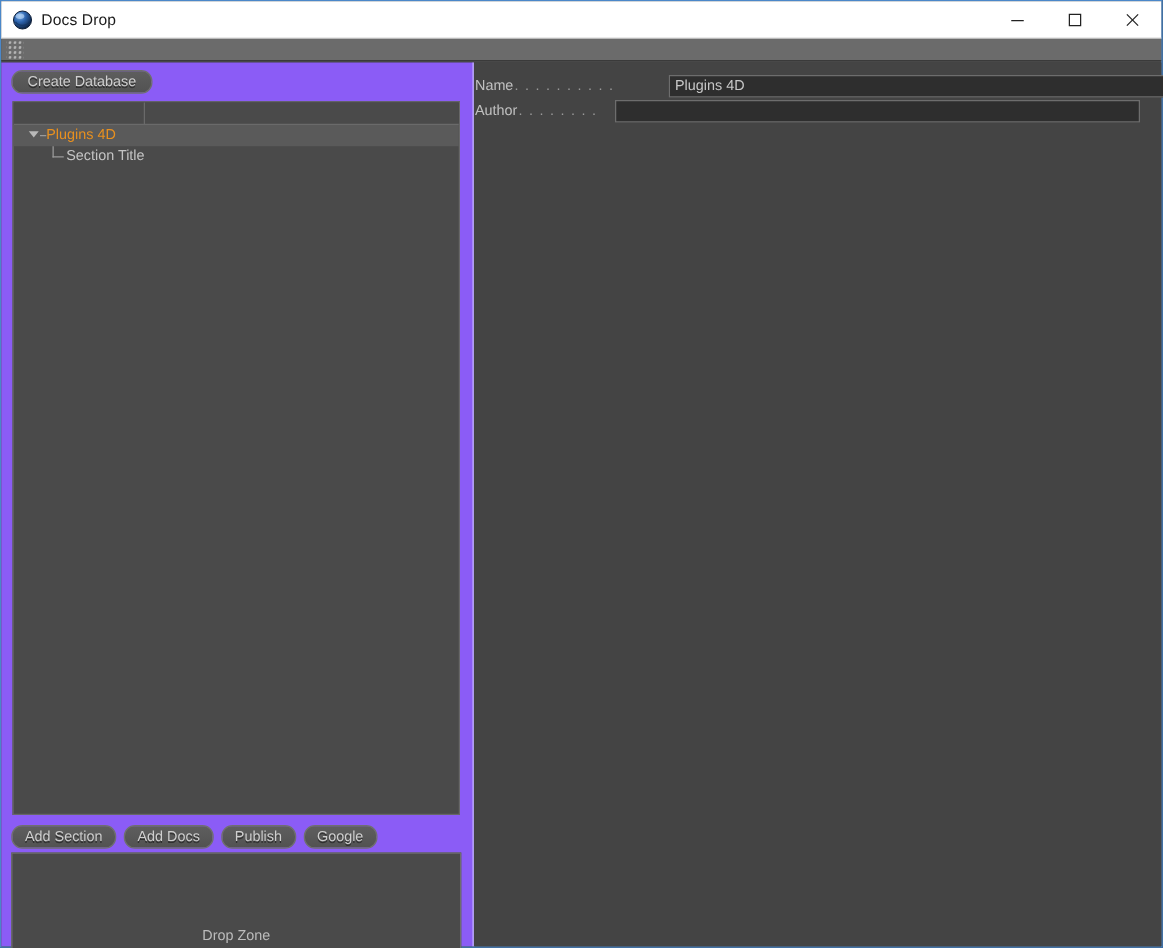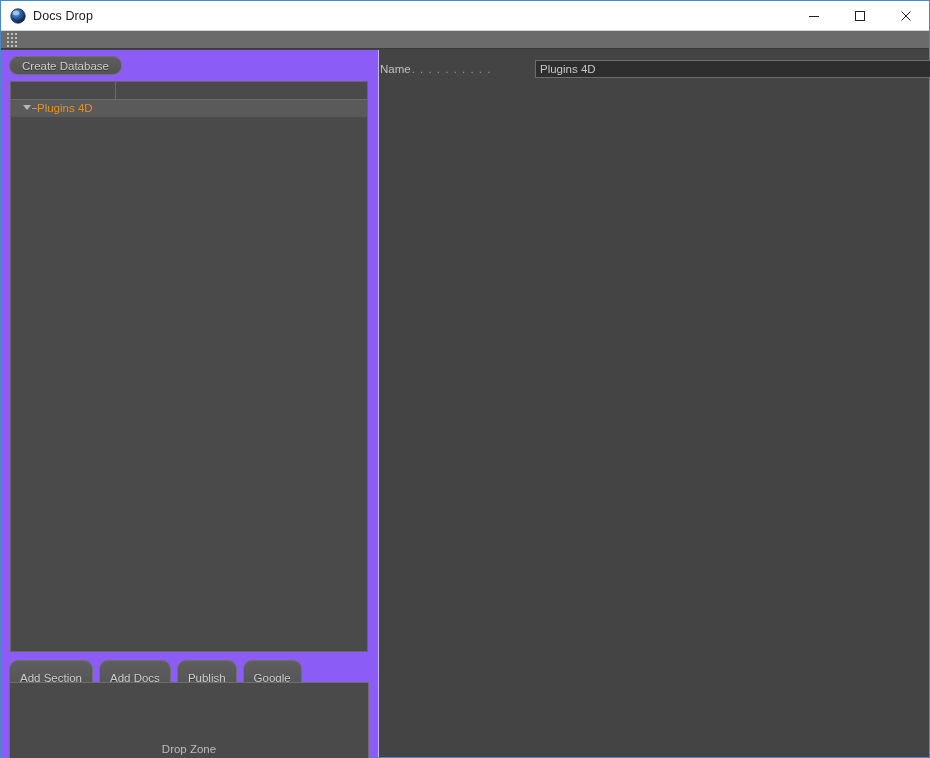--- a/index.html
+++ b/index.html
@@ -85,21 +85,21 @@
     position: absolute; left: 379px; top: 0;
     width: 549px; height: 707px;
     background: #444444;
   }
 
   
   .c4dbtn {
     display: inline-flex;
     align-items: center; justify-content: center;
     height: 18px;
-    padding: 17px 10px;
+    padding: 0 10px;
     border: 1px solid #6f6f6f;
     border-radius: 9px;
     background: linear-gradient(#5e5e5e, #525252);
     color: #cfcfcf;
     font-size: 11.5px;
     white-space: nowrap;
     cursor: default;
     text-shadow: 0 1px 0 rgba(0,0,0,0.45);
   }
 
@@ -285,20 +285,24 @@
           <div class="tree-col" id="tree-col-1"></div>
         </div>
         <div id="tree-body">
 
           <div class="tree-row selected" id="row-root">
             <span class="tw-disclose"></span>
             <span class="tw-dash"></span>
             <span class="tree-label">Plugins 4D</span>
           </div>
 
+          <div class="tree-row" id="row-child">
+            <span class="tw-elbow"></span>
+            <span class="tree-label">Section Title</span>
+          </div>
 
         </div>
       </div>
 
       <div id="action-row">
         <div class="c4dbtn">Add Section</div>
         <div class="c4dbtn">Add Docs</div>
         <div class="c4dbtn">Publish</div>
         <div class="c4dbtn">Google</div>
       </div>
@@ -312,18 +316,25 @@
     <div id="right-panel">
 
       <div class="form-row" id="form-row-name">
         <span class="form-label">
           <span class="lab-text">Name</span>
           <span class="leader">. . . . . . . . . .</span>
         </span>
         <input class="form-input" type="text" value="Plugins 4D" style="">
       </div>
 
+      <div class="form-row" id="form-row-author">
+        <span class="form-label">
+          <span class="lab-text">Author</span>
+          <span class="leader">. . . . . . . .</span>
+        </span>
+        <input class="form-input" type="text" value="" style="">
+      </div>
 
 
     </div>
 
   </div>
 </div>
 
 </body></html>

